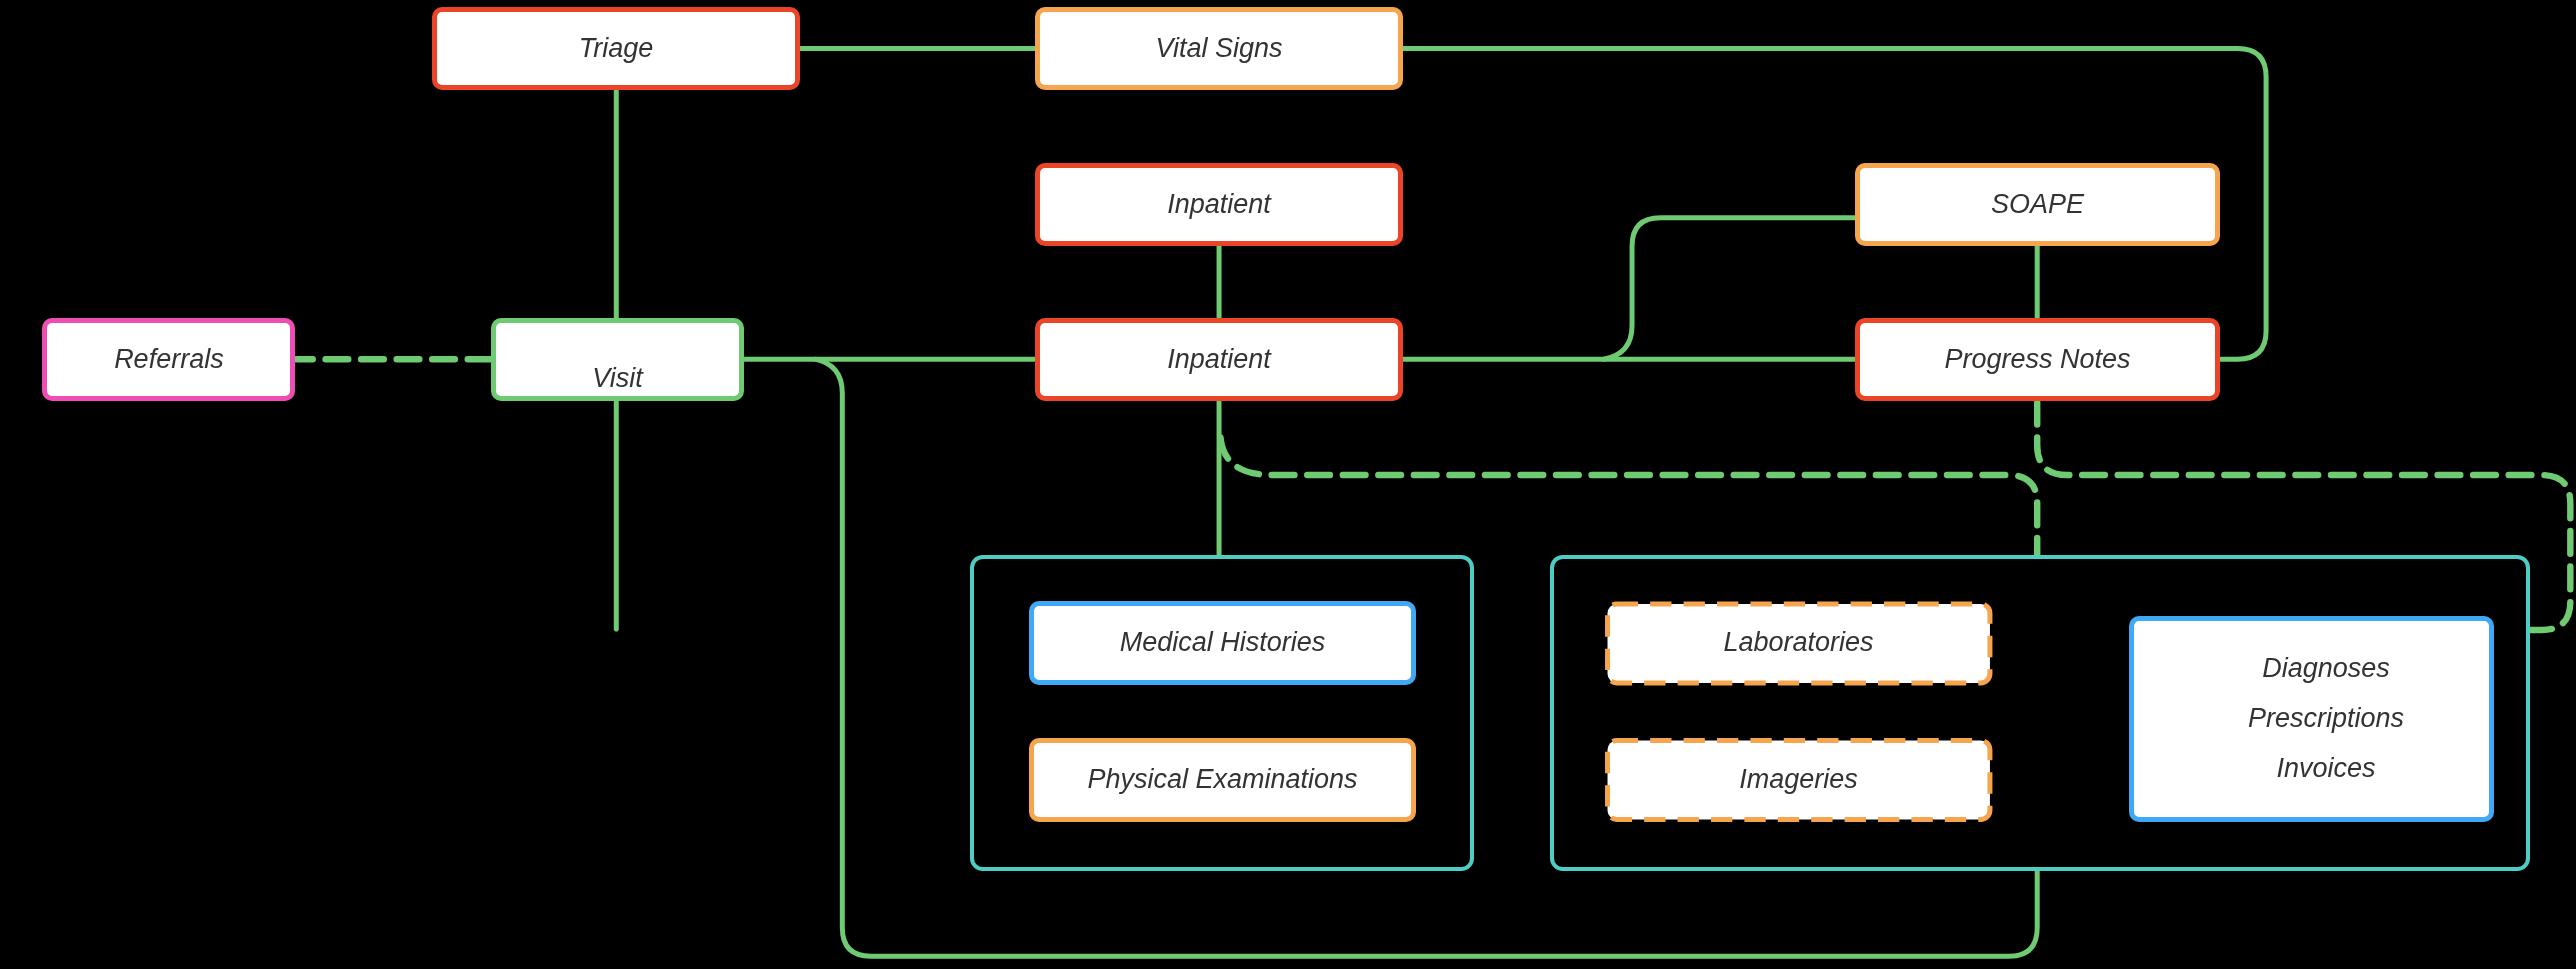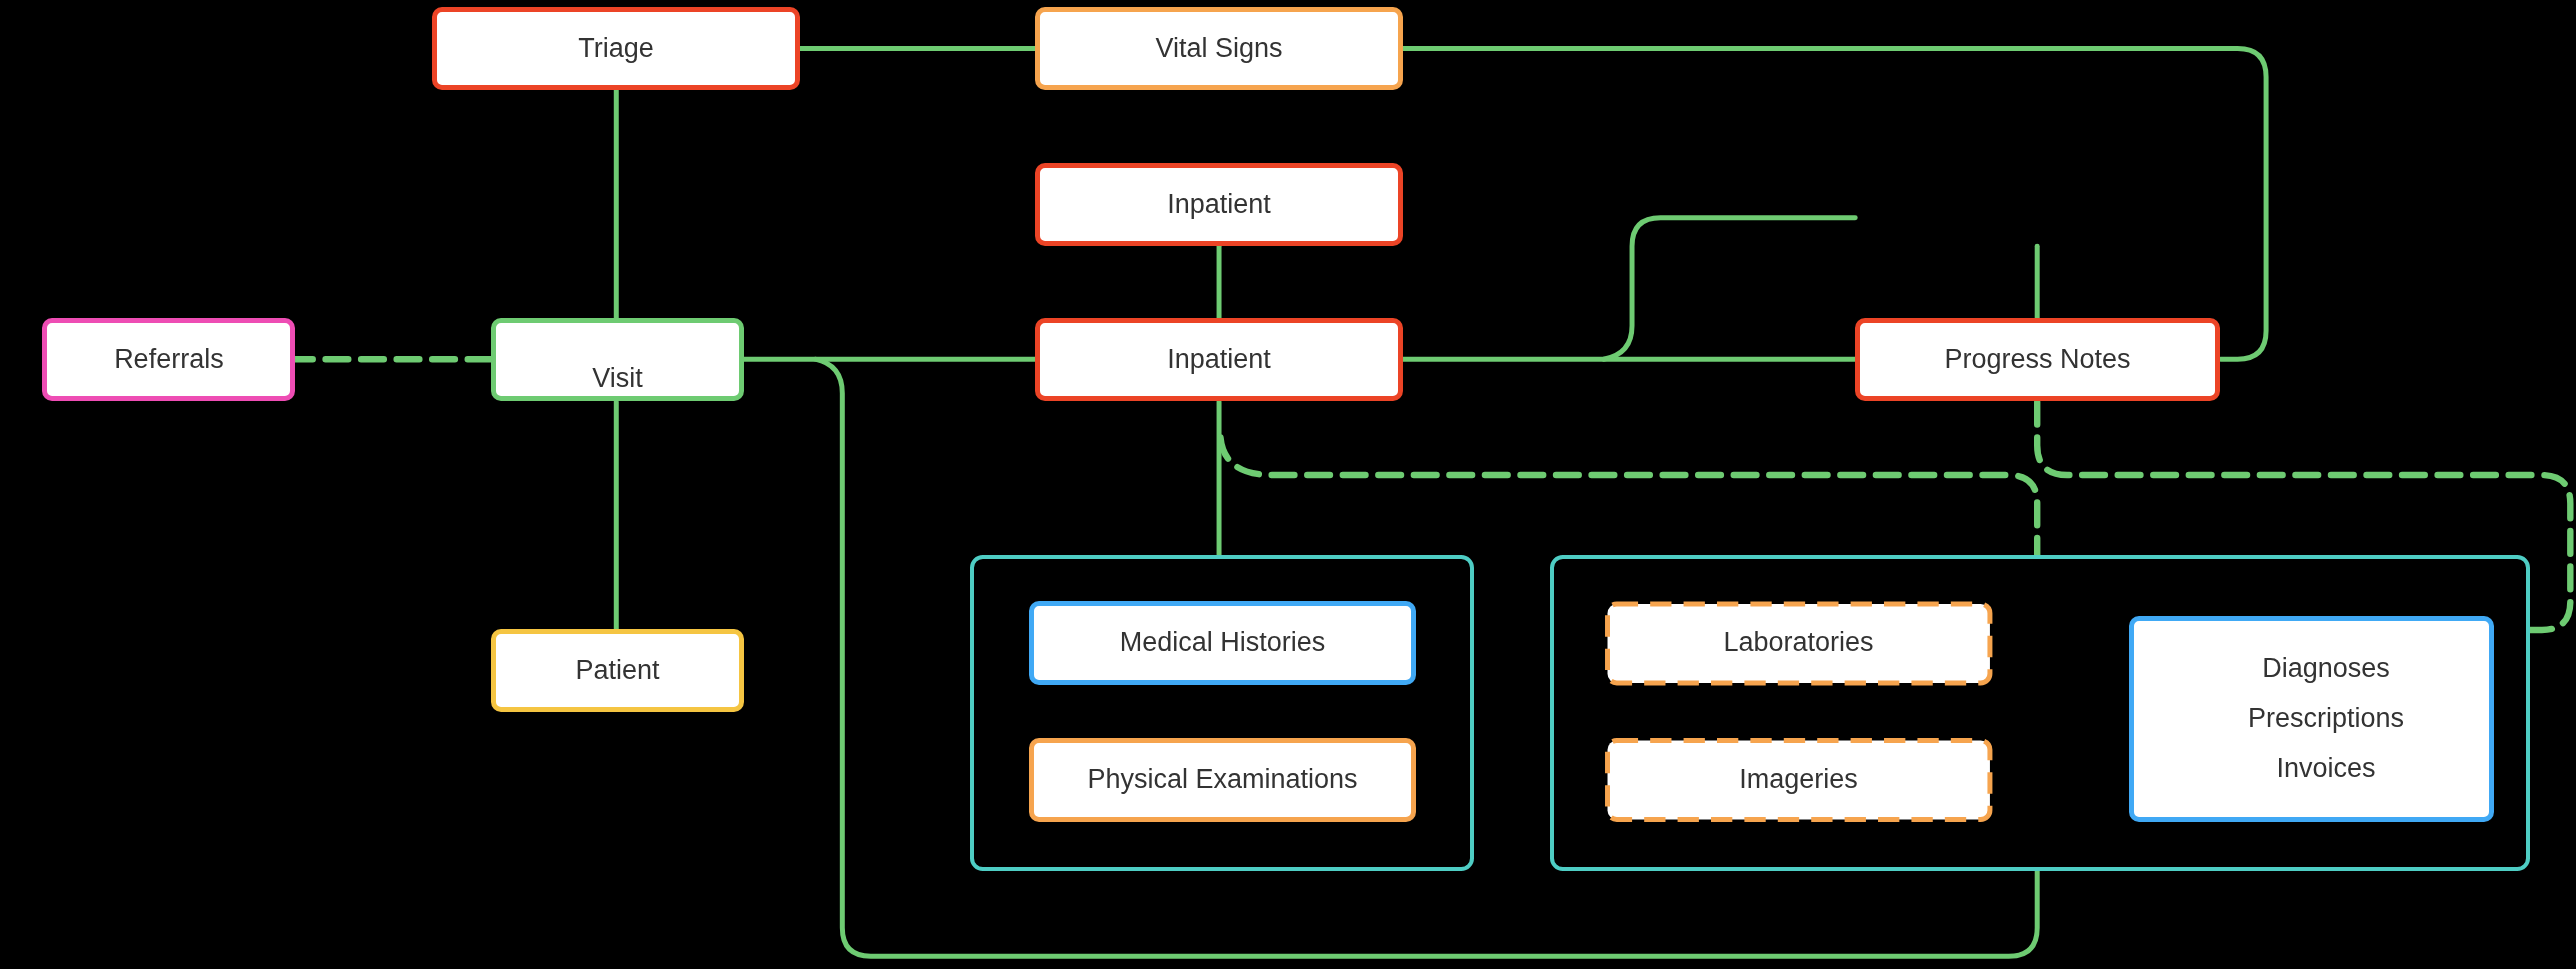--- a/index.html
+++ b/index.html
@@ -43,20 +43,21 @@
     background: var(--node_fill);
     border: 5px solid #ffffff;
     border-radius: 10px;
     display: flex;
     align-items: center;
     justify-content: center;
     text-align: center;
     font-size: 27px;
     color: var(--label_color);
     line-height: 1.25;
+    font-style: italic;
   }
   .node.transparent {
     background: transparent;
     border: none;
   }
   .node.multiline {
     flex-direction: column;
     line-height: 1.85;
     padding-left: 29px;
   }
@@ -109,40 +110,40 @@
   </div>
 
   <div class="node b-orange" style="left:1035px; top:7.1px; width:368px; height:83px;">
     <span>Vital Signs</span>
   </div>
 
   <div class="node b-red" style="left:1035px; top:163px; width:368px; height:83px;">
     <span>Inpatient</span>
   </div>
 
+  <div class="node b-orange" style="left:1855px; top:163px; width:365px; height:83px;">
+    <span>SOAPE</span>
+  </div>
 
   <div class="node b-pink" style="left:1.4px; top:318px; width:253px; height:83px;">
     <span>Referrals</span>
   </div>
 
   <div class="node b-green" style="left:491px; top:318px; width:253px; height:83px;">
     <span>Visit</span>
   </div>
 
   <div class="node b-red" style="left:1035px; top:318px; width:368px; height:83px;text-align:center;">
     <span>Inpatient</span>
   </div>
 
   <div class="node b-red" style="left:1855px; top:318px; width:365px; height:83px;">
     <span>Progress Notes</span>
   </div>
 
-  <div class="node b-yellow" style="left:491px; top:629px; width:253px; height:83px;">
-    <span>Patient</span>
-  </div>
 
   <div class="node b-blue" style="left:1029px; top:601px; width:387px; height:84px;">
     <span>Medical Histories</span>
   </div>
 
   <div class="node b-orange" style="left:1029px; top:738px; width:387px; height:84px;text-align:right;">
     <span>Physical Examinations</span>
   </div>
 
   <div class="node transparent" style="left:1605px; top:738px; width:387px; height:84px;">

